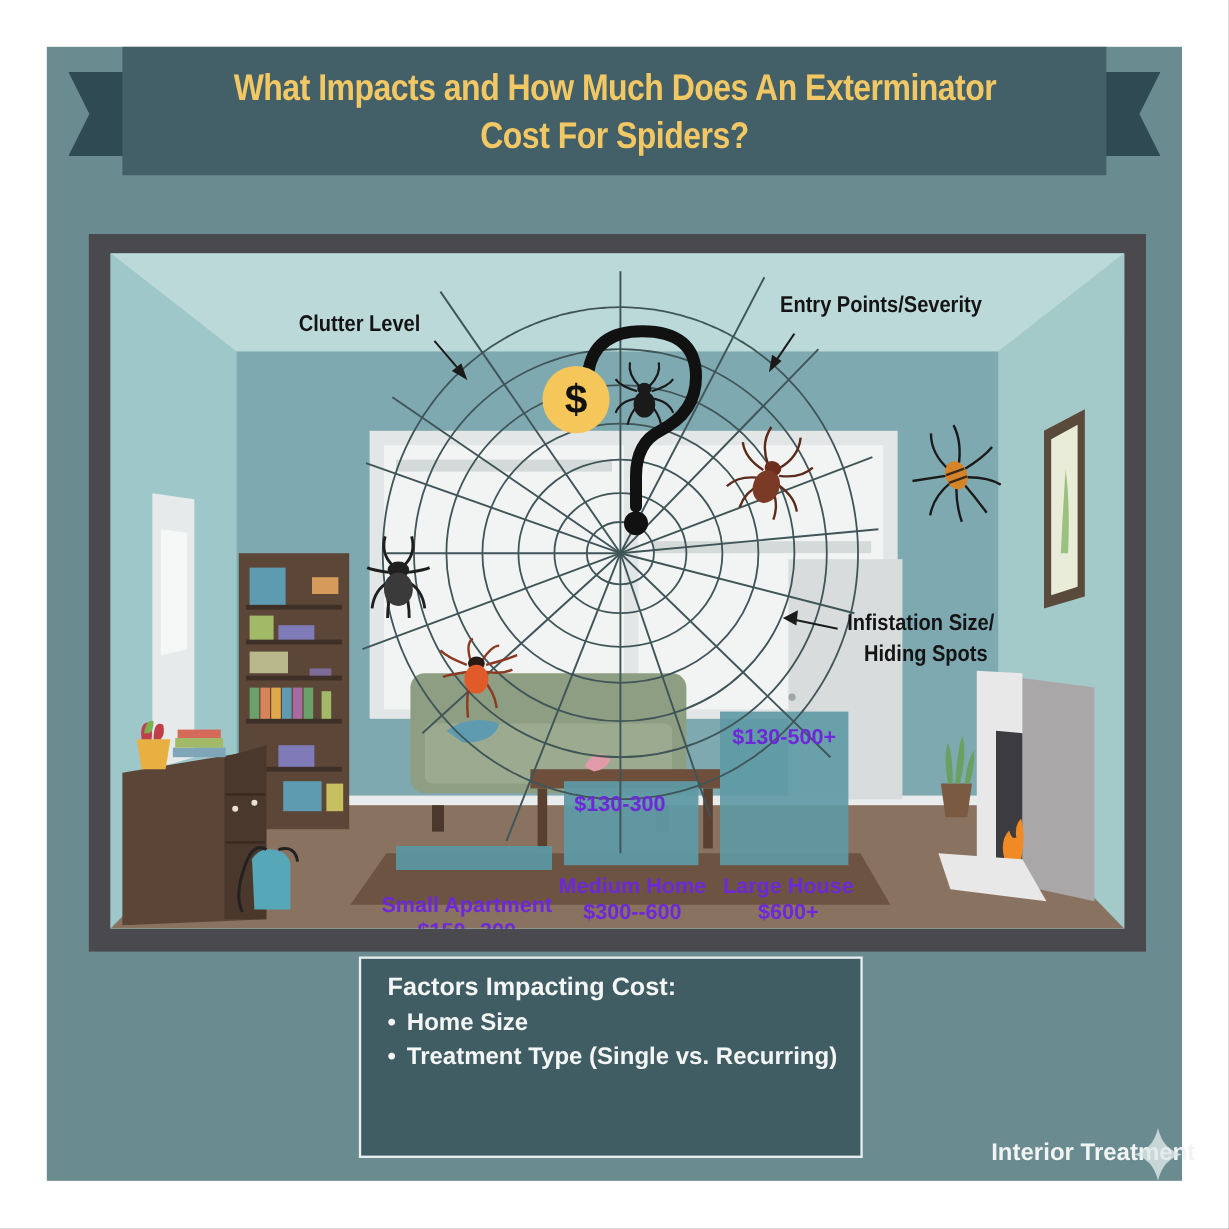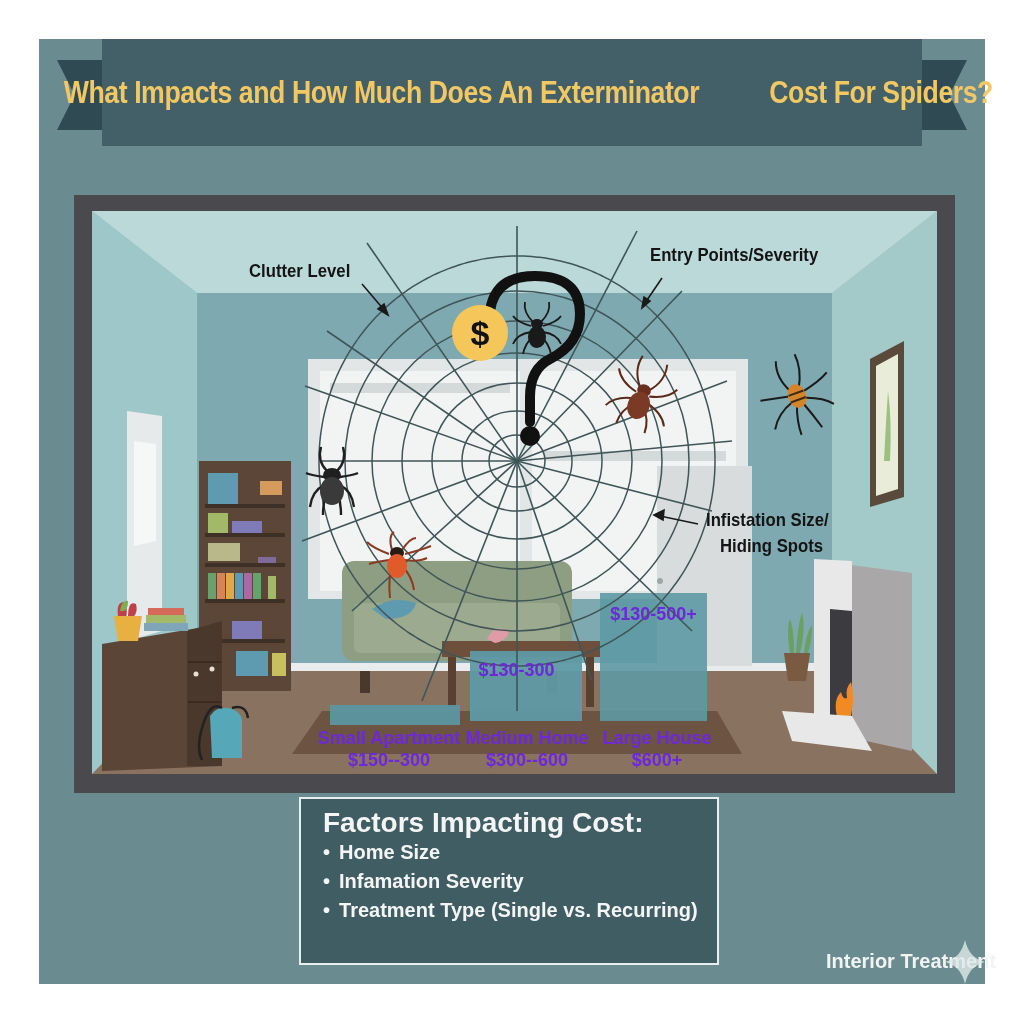--- a/index.html
+++ b/index.html
@@ -3,31 +3,31 @@
 <meta charset="utf-8">
 <style>
   html, body { margin:0; padding:0; }
   body { width:1024px; height:1024px; background:#ffffff; position:relative; overflow:hidden;
          font-family:"Liberation Sans", "DejaVu Sans", sans-serif; }
   .panel { position:absolute; left:39px; top:39px; width:946px; height:945px; background:#6a8c90; }
   .ribbon-tail { position:absolute; top:60px; width:46px; height:70px; background:#2f4a52; }
   .ribbon-tail.left { left:57px; clip-path:polygon(0 0,100% 0,100% 100%,0 100%,38% 50%); }
   .ribbon-tail.right { left:921px; clip-path:polygon(0 0,100% 0,62% 50%,100% 100%,0 100%); }
   .banner { position:absolute; left:102px; top:39px; width:820px; height:107px; background:#435f67;
-            display:flex; flex-direction:row; align-items:center; justify-content:center; }
+            display:flex; flex-direction:column; align-items:center; justify-content:center; }
   .banner .line { color:#f2c865; font-weight:bold; font-size:31px; line-height:40px; letter-spacing:-0.5px;
                   transform:scaleX(0.86); white-space:nowrap; }
   .room-frame { position:absolute; left:74px; top:195px; width:881px; height:598px; background:#4a4a4e; }
   .room { position:absolute; left:92px; top:211px; width:845px; height:563px; overflow:hidden; background:#9cc5c8; }
   .room svg { position:absolute; left:0; top:0; }
   .label { position:absolute; color:#141414; font-weight:bold; white-space:nowrap; transform-origin:left top; }
   .price-lbl { position:absolute; color:#6d28d9; font-weight:bold; text-align:center; white-space:nowrap; font-size:18px; line-height:22px; }
   .factors { position:absolute; left:299px; top:797px; width:420px; height:168px; background:#415d64;
              border:2px solid #e8eeef; padding:10px 0 0 22px; box-sizing:border-box; color:#f4f6f6; }
-  .factors .title { font-weight:bold; font-size:28px; line-height:27px; }
+  .factors .title { font-weight:bold; font-size:21px; line-height:27px; }
   .factors ul { margin:2px 0 0 0; padding:0; list-style:none; }
   .factors li { font-weight:bold; font-size:20px; line-height:29px; }
   .factors li::before { content:"\2022"; margin-right:9px; }
   .footer-tag { position:absolute; left:826px; top:950px; color:#f2f4f4; font-weight:bold; font-size:20px; }
   .sparkle { position:absolute; left:945px; top:940px; width:40px; height:44px; }
 </style>
 </head>
 <body>
 
 <div class="panel"></div>
@@ -266,39 +266,38 @@
   </svg>
 
   <div class="label" style="left:157px;top:49px;font-size:19px;transform:scaleX(0.88);">Clutter Level</div>
   <div class="label" style="left:558px;top:33px;font-size:19px;transform:scaleX(0.88);">Entry Points/Severity</div>
   <div class="label" style="left:614px;top:298px;font-size:19px;transform:scaleX(0.88);">Infistation Size/</div>
   <div class="label" style="left:628px;top:324px;font-size:19px;transform:scaleX(0.88);">Hiding Spots</div>
 
   <div class="price-lbl" style="left:378px;top:448px;width:93px;">$130-300</div>
   <div class="price-lbl" style="left:508px;top:392px;width:107px;">$130-500+</div>
 
-  <div style="position:absolute;left:222px;top:516px;width:150px;">
+  <div style="position:absolute;left:222px;top:532px;width:150px;">
     <div class="price-lbl" style="position:static;">Small Apartment</div>
     <div class="price-lbl" style="position:static;">$150--300</div>
   </div>
   <div style="position:absolute;left:370px;top:516px;width:130px;">
     <div class="price-lbl" style="position:static;">Medium Home</div>
     <div class="price-lbl" style="position:static;">$300--600</div>
   </div>
   <div style="position:absolute;left:505px;top:516px;width:120px;">
     <div class="price-lbl" style="position:static;">Large House</div>
     <div class="price-lbl" style="position:static;">$600+</div>
   </div>
 </div>
 
 <div class="factors">
   <div class="title">Factors Impacting Cost:</div>
   <ul>
     <li>Home Size</li>
-    <li>Infamation Severity</li>
     <li>Treatment Type (Single vs. Recurring)</li>
   </ul>
 </div>
 
 <div class="footer-tag">Interior Treatment</div>
 <svg class="sparkle" viewBox="0 0 40 44">
   <path d="M20,0 q4,18 20,22 q-16,4 -20,22 q-4,-18 -20,-22 q16,-4 20,-22z" fill="#dfe8e9" opacity="0.8"></path>
 </svg>
 
 </body></html>

